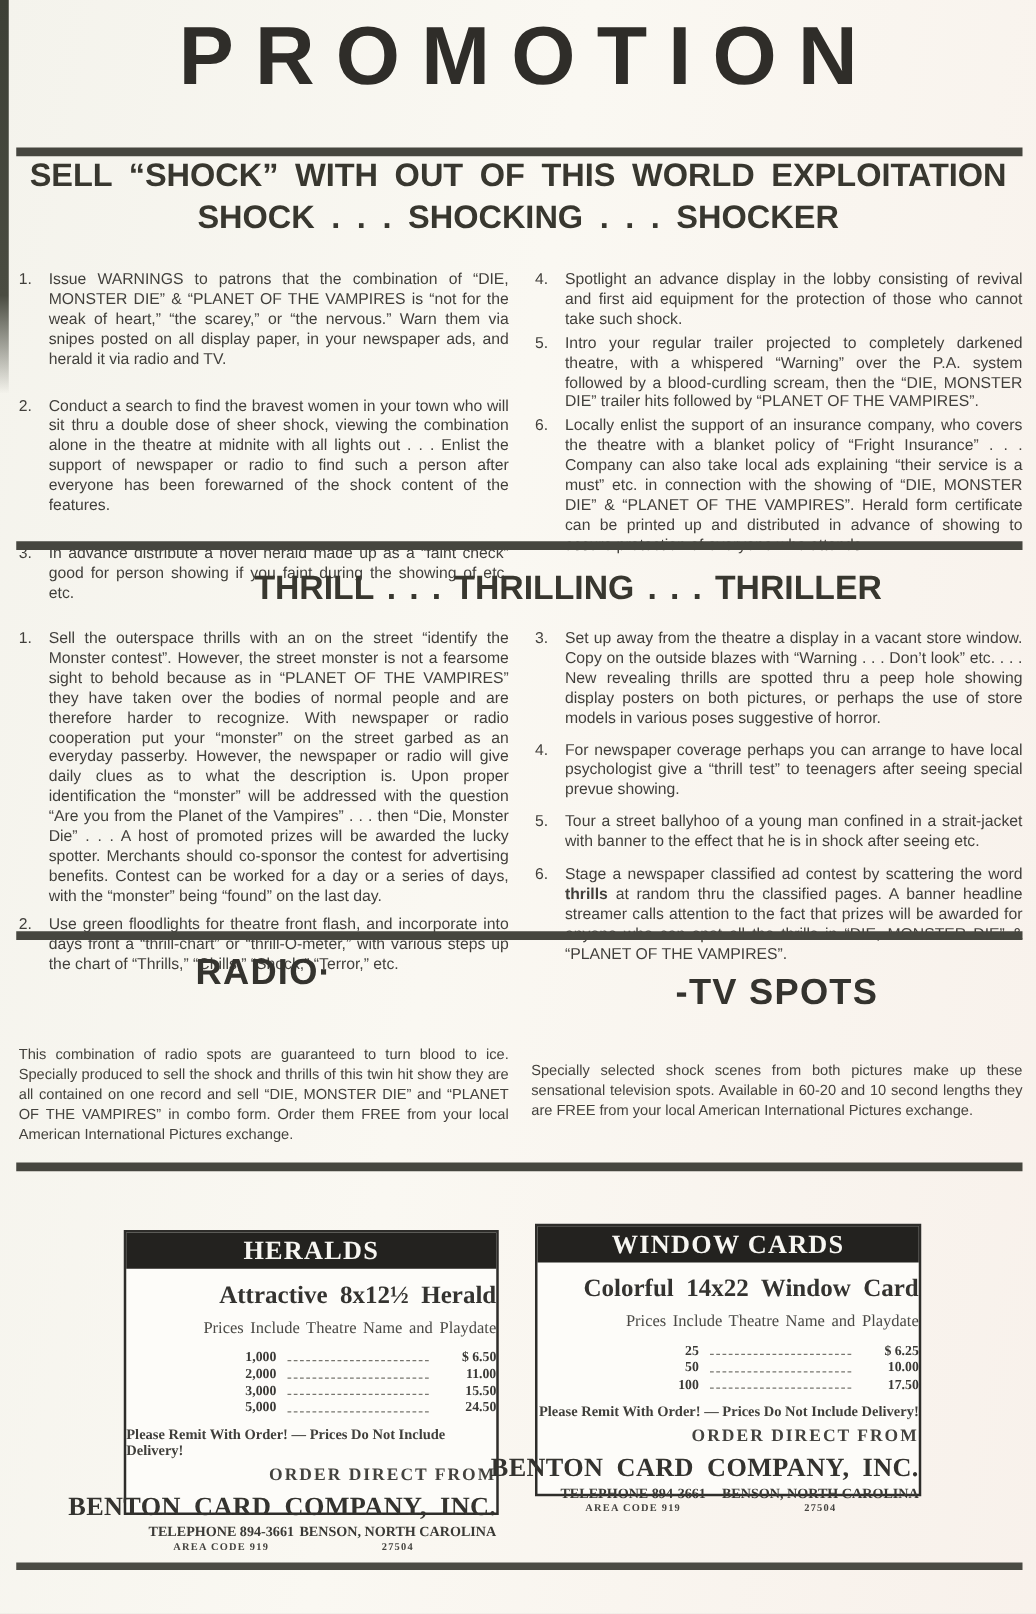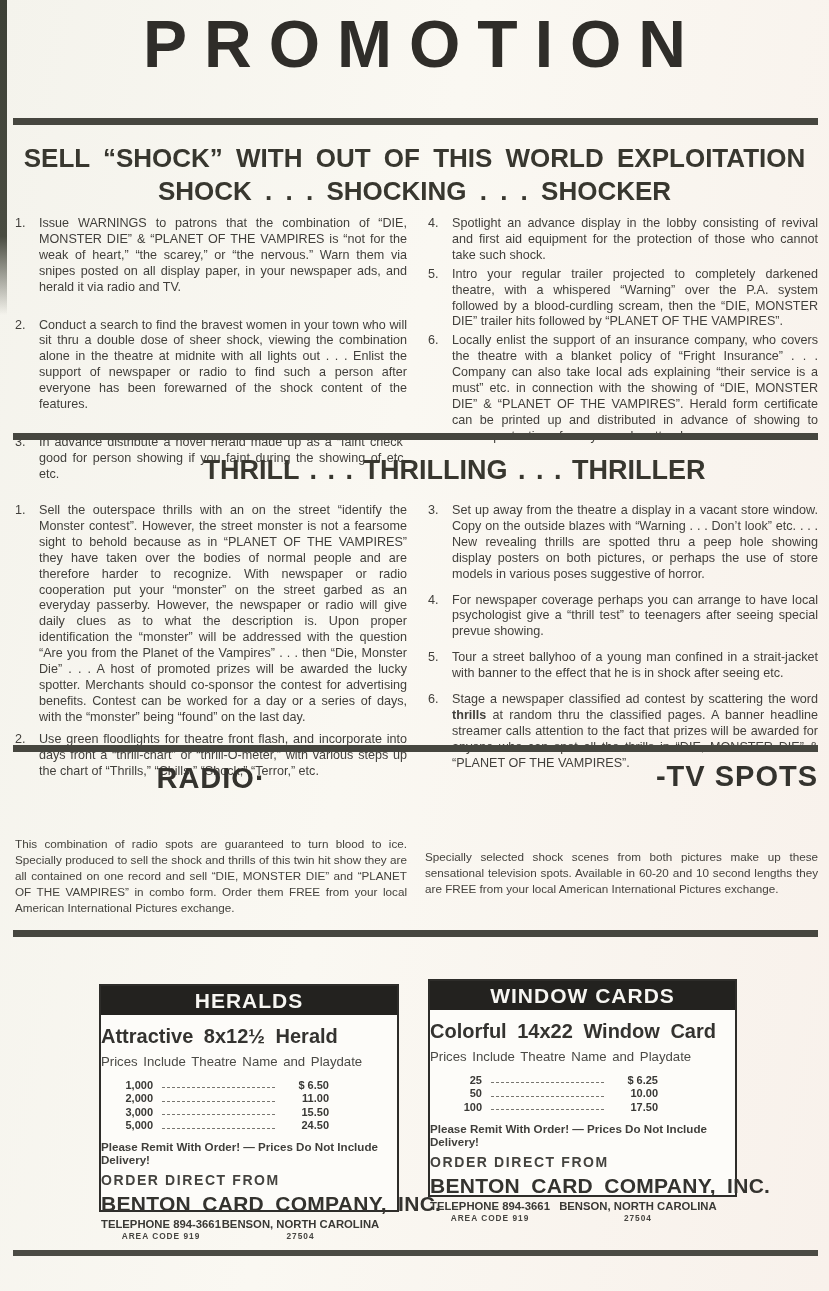--- a/index.html
+++ b/index.html
@@ -7,45 +7,45 @@
     position:relative; width:829px; height:1291px; margin:0 auto;
     background:linear-gradient(100deg,#f4f3ec 0%,#faf8f2 45%,#f8f1eb 100%);
     font-family:"Liberation Sans",sans-serif; color:#3d3c38; overflow:hidden;
   }
   .scan-edge { position:absolute; left:0; top:0; width:7px; height:315px;
     background:linear-gradient(to bottom,#3d4036 0%,#4a4c41 75%,rgba(74,76,65,0) 100%); }
   .title { position:absolute; top:6px; left:0; width:100%; text-align:center;
     font-size:66px; font-weight:bold; letter-spacing:17px; text-indent:17px; color:#2f2d29; }
   .rule { position:absolute; left:13px; width:805px; height:7px; background:#46463f; }
   .rule1{top:118px} .rule2{top:433px} .rule3{top:745px} .rule4{top:930px} .rule5{top:1250px;height:6px;background:#4b4b44}
-  .shock-heading { position:absolute; top:142px; left:0; width:100%; text-align:center;
+  .shock-heading { position:absolute; top:124px; left:0; width:100%; text-align:center;
     font-size:26px; font-weight:bold; line-height:33px; word-spacing:6px; color:#38372f; }
   .thrill-heading { position:absolute; top:455px; left:0; width:100%; text-align:center;
     font-size:27px; font-weight:bold; word-spacing:3px; color:#38372f;padding-left:40px; }
   .cols { position:absolute; left:15px; display:flex; }
   .shock-cols { top:216px; }
   .thrill-cols { top:503px; }
   .col-l { width:392px; margin-right:21px; }
   .col-r { width:390px; }
   .item { display:flex; font-size:12.6px; line-height:15.9px; color:#413f3b; }
   .num { flex:none; width:24px; }
   .txt { flex:1; text-align:justify; }
   .shock-cols .col-l .item { margin-bottom:22px; }
   .shock-cols .col-r .item { margin-bottom:3px; }
   .thrill-cols .col-l .item { margin-bottom:6px; }
   .thrill-cols .col-r .item { margin-bottom:10px; }
   .radio-heading { position:absolute; top:762px; left:15px; width:392px; text-align:center;
     font-size:29px; font-weight:bold; letter-spacing:1px; color:#34332e; }
-  .tv-heading { position:absolute; top:760px; left:425px; width:393px; text-align:right;
+  .tv-heading { position:absolute; top:778px; left:425px; width:393px; text-align:center;
     font-size:29px; font-weight:bold; letter-spacing:1px; color:#34332e; }
   .para { position:absolute; font-size:11.7px; line-height:15.9px; text-align:justify; color:#44423d; }
   .radio-text { top:836px; left:15px; width:392px; }
   .tv-text { top:849px; left:425px; width:393px; }
   .adbox { position:absolute; background:#fdfcf9; border:2px solid #2e2d2a;
-    display:flex; flex-direction:column; align-items:flex-start; box-sizing:border-box; }
+    display:flex; flex-direction:column; align-items:flex-end; box-sizing:border-box;font-family:Liberation Serif, serif; }
   .heralds-box { left:99px; top:984px; width:300px; height:228px; }
   .window-box { left:428px; top:979px; width:309px; height:218px; }
   .adband { width:100%; height:29px; flex:none; background:#23221f; color:#f7f6f2;
     font-size:21px; font-weight:bold; letter-spacing:1px; display:flex; align-items:center; justify-content:center; }
   .adtitle { margin-top:10px; font-size:20px; font-weight:bold; word-spacing:5px; color:#343330; }
   .adnote { margin-top:6px; font-size:13.2px; word-spacing:2px; color:#4b4a46; }
   .pricetable { margin-top:8px; width:228px; }
   .prow { display:flex; align-items:flex-end; font-size:11px; font-weight:bold; height:13.5px; color:#3a3936; }
   .qty { width:52px; text-align:right; }
   .leader { flex:1; margin:0 6px 2.5px 9px; border-bottom:1.6px dashed #77756f; }

